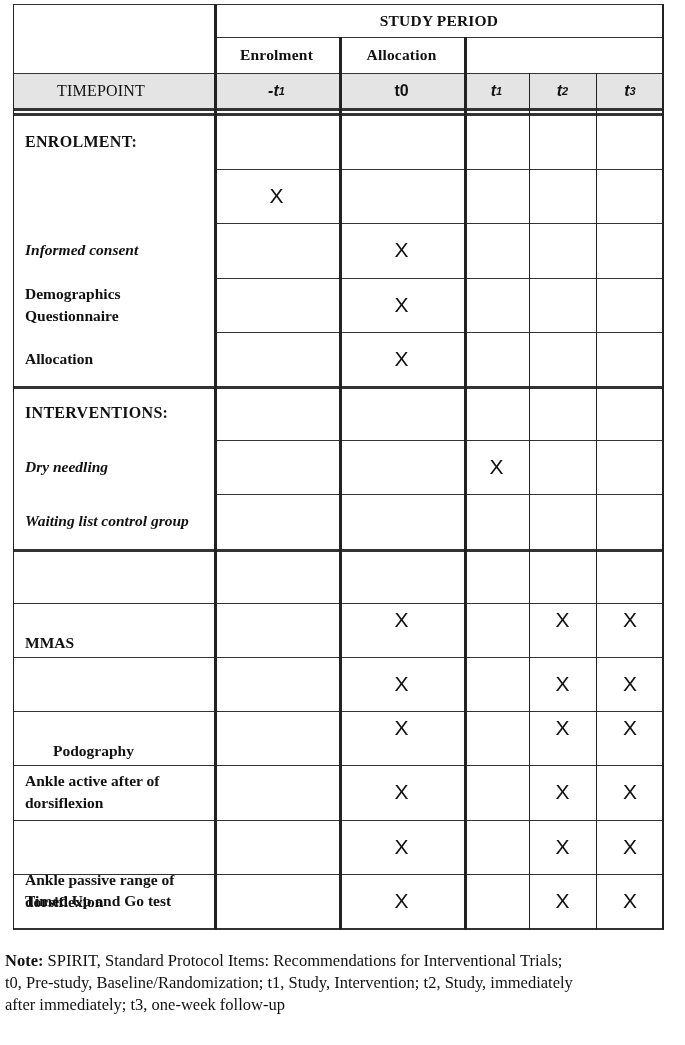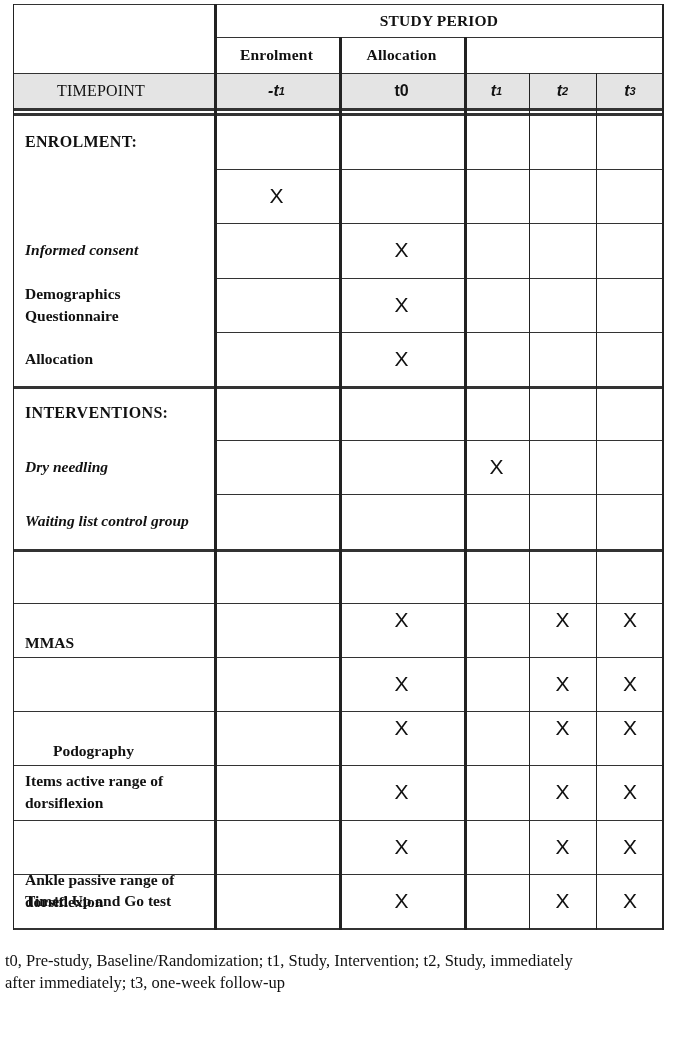--- a/index.html
+++ b/index.html
@@ -104,21 +104,21 @@
     <div class="cell center mark" style="left: 326px; top: 653px; width: 125px; height: 54.2px;">X</div>
     <div class="cell center mark" style="left: 451px; top: 653px; width: 65px; height: 54.2px;"></div>
     <div class="cell center mark" style="left: 516px; top: 653px; width: 67px; height: 54.2px;">X</div>
     <div class="cell center mark" style="left: 583px; top: 653px; width: 68px; height: 54.2px;">X</div>
     <div class="cell label bottom" style="left: 0px; top: 707.2px; width: 193px; height: 54.2px; white-space: pre-line; margin-left: 28px;">Podography</div>
     <div class="cell center mark" style="left: 201px; top: 697.2px; width: 125px; height: 54.2px;"></div>
     <div class="cell center mark" style="left: 326px; top: 697.2px; width: 125px; height: 54.2px;">X</div>
     <div class="cell center mark" style="left: 451px; top: 697.2px; width: 65px; height: 54.2px;"></div>
     <div class="cell center mark" style="left: 516px; top: 697.2px; width: 67px; height: 54.2px;">X</div>
     <div class="cell center mark" style="left: 583px; top: 697.2px; width: 68px; height: 54.2px;">X</div>
-    <div class="cell label" style="left: 0px; top: 761.4px; width: 193px; height: 54.2px; white-space: pre-line;">Items active range of dorsiflexion</div>
+    <div class="cell label" style="left: 0px; top: 761.4px; width: 193px; height: 54.2px; white-space: pre-line;">Ankle active after of dorsiflexion</div>
     <div class="cell center mark" style="left: 201px; top: 761.4px; width: 125px; height: 54.2px;"></div>
     <div class="cell center mark" style="left: 326px; top: 761.4px; width: 125px; height: 54.2px;">X</div>
     <div class="cell center mark" style="left: 451px; top: 761.4px; width: 65px; height: 54.2px;"></div>
     <div class="cell center mark" style="left: 516px; top: 761.4px; width: 67px; height: 54.2px;">X</div>
     <div class="cell center mark" style="left: 583px; top: 761.4px; width: 68px; height: 54.2px;">X</div>
     <div class="cell label" style="left: 0px; top: 860px; width: 193px; height: 54.2px; white-space: pre-line;">Ankle passive range of dorsiflexion</div>
     <div class="cell center mark" style="left: 201px; top: 815.6px; width: 125px; height: 54.2px;"></div>
     <div class="cell center mark" style="left: 326px; top: 815.6px; width: 125px; height: 54.2px;">X</div>
     <div class="cell center mark" style="left: 451px; top: 815.6px; width: 65px; height: 54.2px;"></div>
     <div class="cell center mark" style="left: 516px; top: 815.6px; width: 67px; height: 54.2px;">X</div>
@@ -157,15 +157,16 @@
     <div class="vline" style="left: 0px; top: 0px; width: 1px; height: 926px;"></div>
     <div class="vline" style="left: 649px; top: 0px; width: 2px; height: 926px;"></div>
     <div class="vline" style="left: 201px; top: 0px; width: 3px; height: 926px;"></div>
     <div class="vline" style="left: 326px; top: 33px; width: 3px; height: 893px;"></div>
     <div class="vline" style="left: 451px; top: 33px; width: 3px; height: 893px;"></div>
     <div class="vline" style="left: 516px; top: 69px; width: 1px; height: 857px;"></div>
     <div class="vline" style="left: 583px; top: 69px; width: 1px; height: 857px;"></div>
   </div>
 
 <div class="note">
+  <div class="note-line"><b>Note:</b><span> SPIRIT, Standard Protocol Items: Recommendations  for Interventional Trials;</span></div>
   <div class="note-line"> t0, Pre-study, Baseline/Randomization;  t1, Study, Intervention; t2, Study, immediately</div>
   <div class="note-line"> after immediately; t3, one-week follow-up</div>
 </div>
 
 </body></html>

